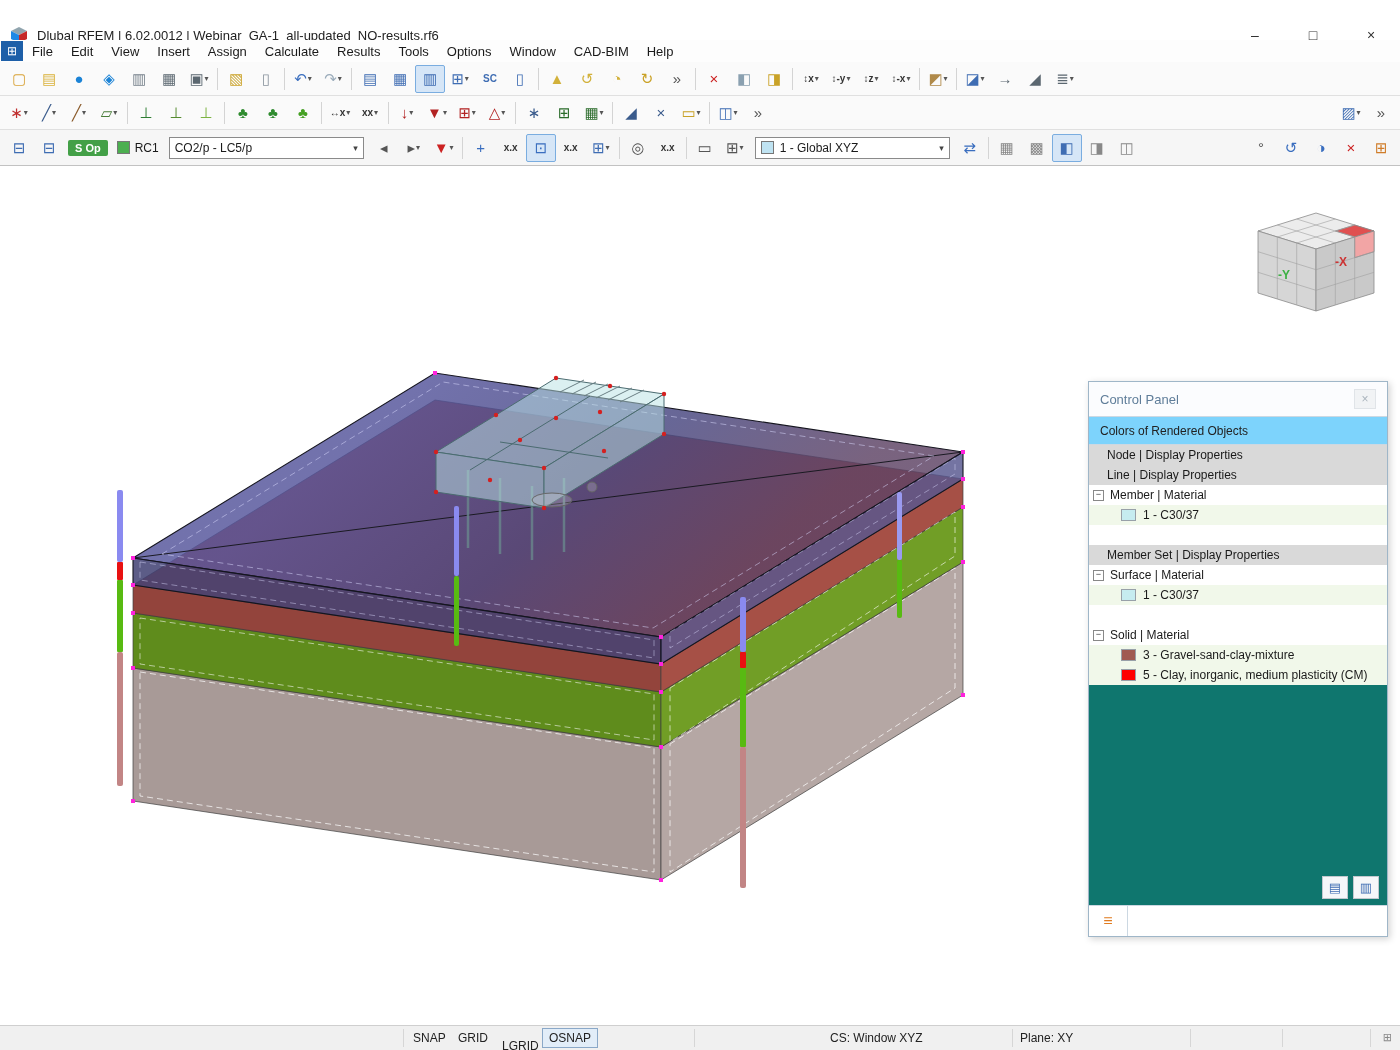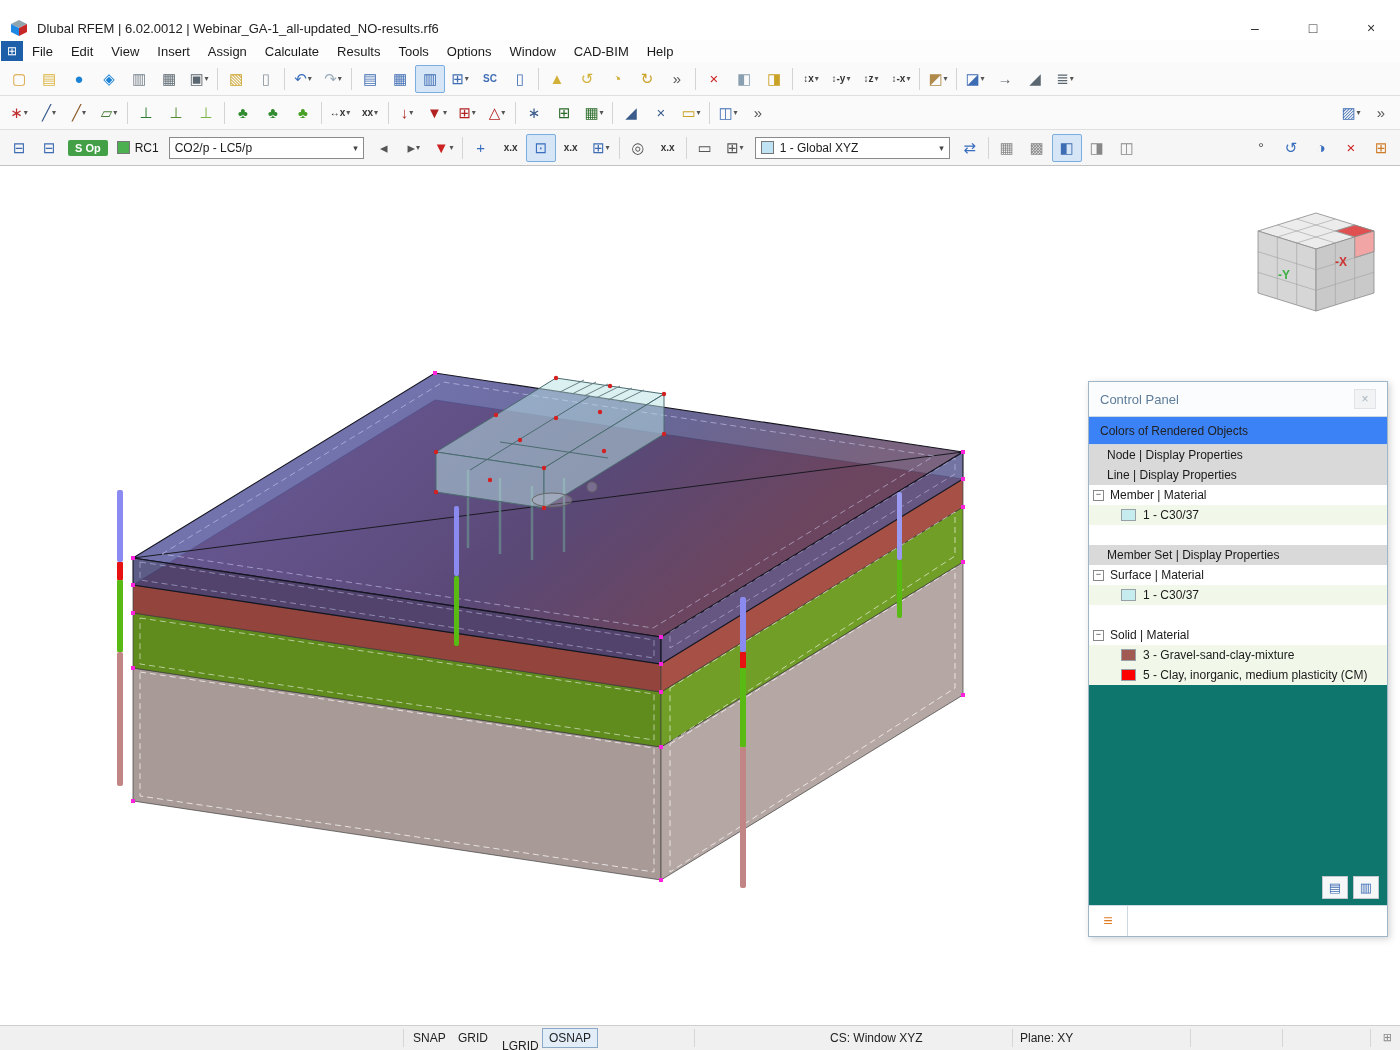--- a/index.html
+++ b/index.html
@@ -1,19 +1,19 @@
 <!DOCTYPE html>
 <html><head>
 <meta charset="utf-8">
 <style>
   html,body{margin:0;padding:0;width:1400px;height:1050px;overflow:hidden;
     font-family:"Liberation Sans",sans-serif;font-size:12px;color:#1a1a1a;background:#fff;position:relative;}
 
   
-  .titlebar{position:absolute;left:0;top:8px;width:1400px;height:40px;background:#fff;
+  .titlebar{position:absolute;left:0;top:15px;width:1400px;height:40px;background:#fff;
     border-bottom:1px solid #e8e8e8;display:flex;align-items:center;text-align:right;}
   .app-icon{margin-left:10px;width:18px;height:18px;}
   .title-text{margin-left:9px;font-size:13px;color:#222;}
   .win-controls{margin-left:auto;display:flex;height:40px;}
   .win-btn{width:58px;height:40px;display:flex;align-items:center;justify-content:center;
     font-size:14px;color:#333;}
 
   .menubar{position:absolute;left:0;top:40px;width:1400px;height:22px;background:#fdfdfd;
     border-bottom:1px solid #e2e2e2;display:flex;align-items:center;}
   .menu-logo{width:22px;height:20px;margin-left:1px;background:#1d5fa8;color:#fff;
@@ -49,21 +49,21 @@
 
   
   .cpanel{position:absolute;left:1088px;top:381px;width:300px;height:556px;background:#fff;
     border:1px solid #9fb6c8;box-shadow:2px 2px 7px rgba(0,0,0,.18);display:flex;flex-direction:column;
     font-size:12px;box-sizing:border-box;}
   .cp-title{height:34px;display:flex;align-items:center;padding:0 11px;color:#5f7d99;
     font-size:13px;background:#fbfcfe;flex:none;}
   .cp-close{margin-left:auto;width:20px;height:18px;display:flex;align-items:center;justify-content:center;
     color:#aab4bd;background:#f1f3f5;border:1px solid #e0e4e8;font-size:12px;}
   .cp-section{height:27px;border-top:1px solid #ccd8e2;border-bottom:1px solid #ccd8e2;
-    display:flex;align-items:center;padding-left:11px;color:#222;flex:none;background:#3b82f6;}
+    display:flex;align-items:center;padding-left:11px;color:#222;flex:none;background:#7dd3fc;}
   .cp-list{flex:1;position:relative;background:#0f766e;overflow:hidden;}
   .cp-row{height:20px;display:flex;align-items:center;box-sizing:border-box;}
   .cp-header{background:#d9d9d9;padding-left:18px;}
   .cp-group{padding-left:4px;gap:6px;background:#fff;}
   .cp-expander{width:9px;height:9px;border:1px solid #888;font-size:9px;line-height:7px;
     text-align:center;color:#333;background:#fff;flex:none;}
   .cp-item{background:#f1f8ea;padding-left:32px;gap:7px;}
   .cp-item .cp-swatch{width:13px;height:10px;border:1px solid #98a0a8;flex:none;}
   .cp-spacer{background:#fff;}
   .cp-footer{position:absolute;bottom:6px;right:8px;display:flex;gap:5px;}

